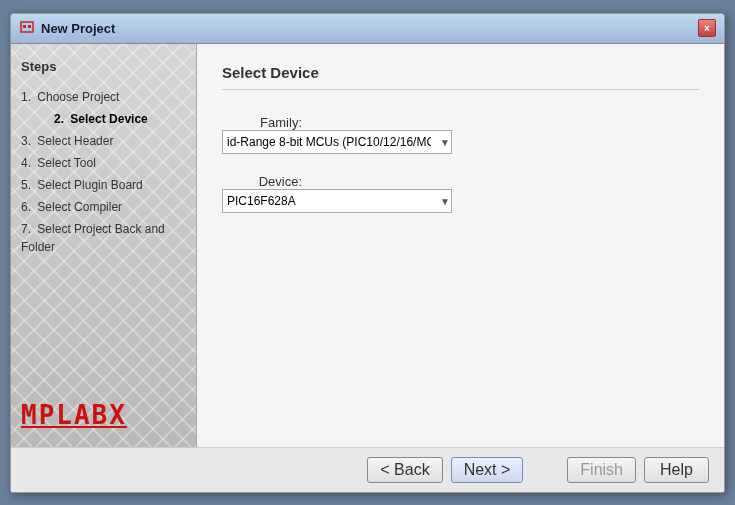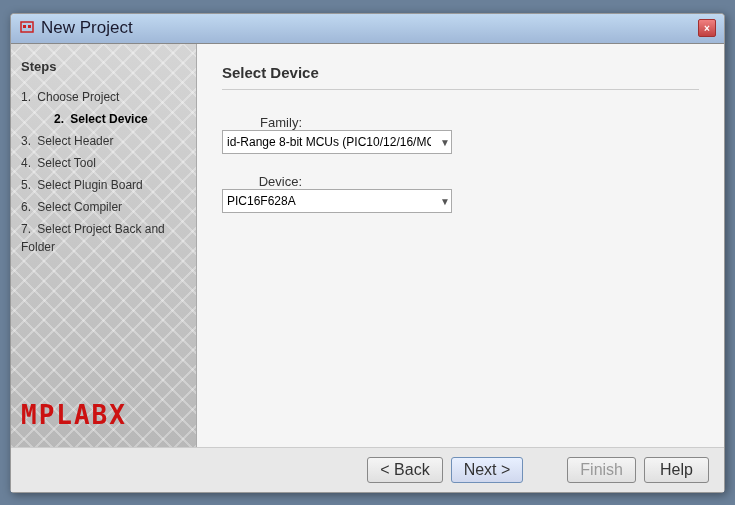--- a/index.html
+++ b/index.html
@@ -45,22 +45,22 @@
 
     .title-icon {
       width: 16px;
       height: 16px;
       display: flex;
       align-items: center;
       justify-content: center;
     }
 
     .title-text {
-      font-size: 17px;
-      font-weight: normal;
+      font-size: 13px;
+      font-weight: bold;
       color: #1a1a2e;
     }
 
     .close-btn {
       width: 18px;
       height: 18px;
       background: linear-gradient(to bottom, #f08080, #c04040);
       border: 1px solid #a03030;
       border-radius: 2px;
       display: flex;
@@ -304,21 +304,21 @@
             <span>Select Compiler</span>
           </li>
           <li>
             <span class="step-num">7.</span>
             <span>Select Project Back and Folder</span>
           </li>
         </ul>
       </div>
 
       <div class="mplabx-logo">
-        <span class="logo-red" style="font-family:monospace;font-size:26px;font-weight:900;letter-spacing:2px;">MPLABX</span>
+        <span class="logo-red" style="font-family:monospace;font-size:26px;font-weight:900;letter-spacing:2px;text-decoration:underline;">MPLABX</span>
       </div>
     </div>
 
     <div class="main-panel">
       <div class="panel-title">Select Device</div>
 
       <div class="form-row">
         <div class="form-label">Family:</div>
         <div class="select-wrapper">
           <select>

